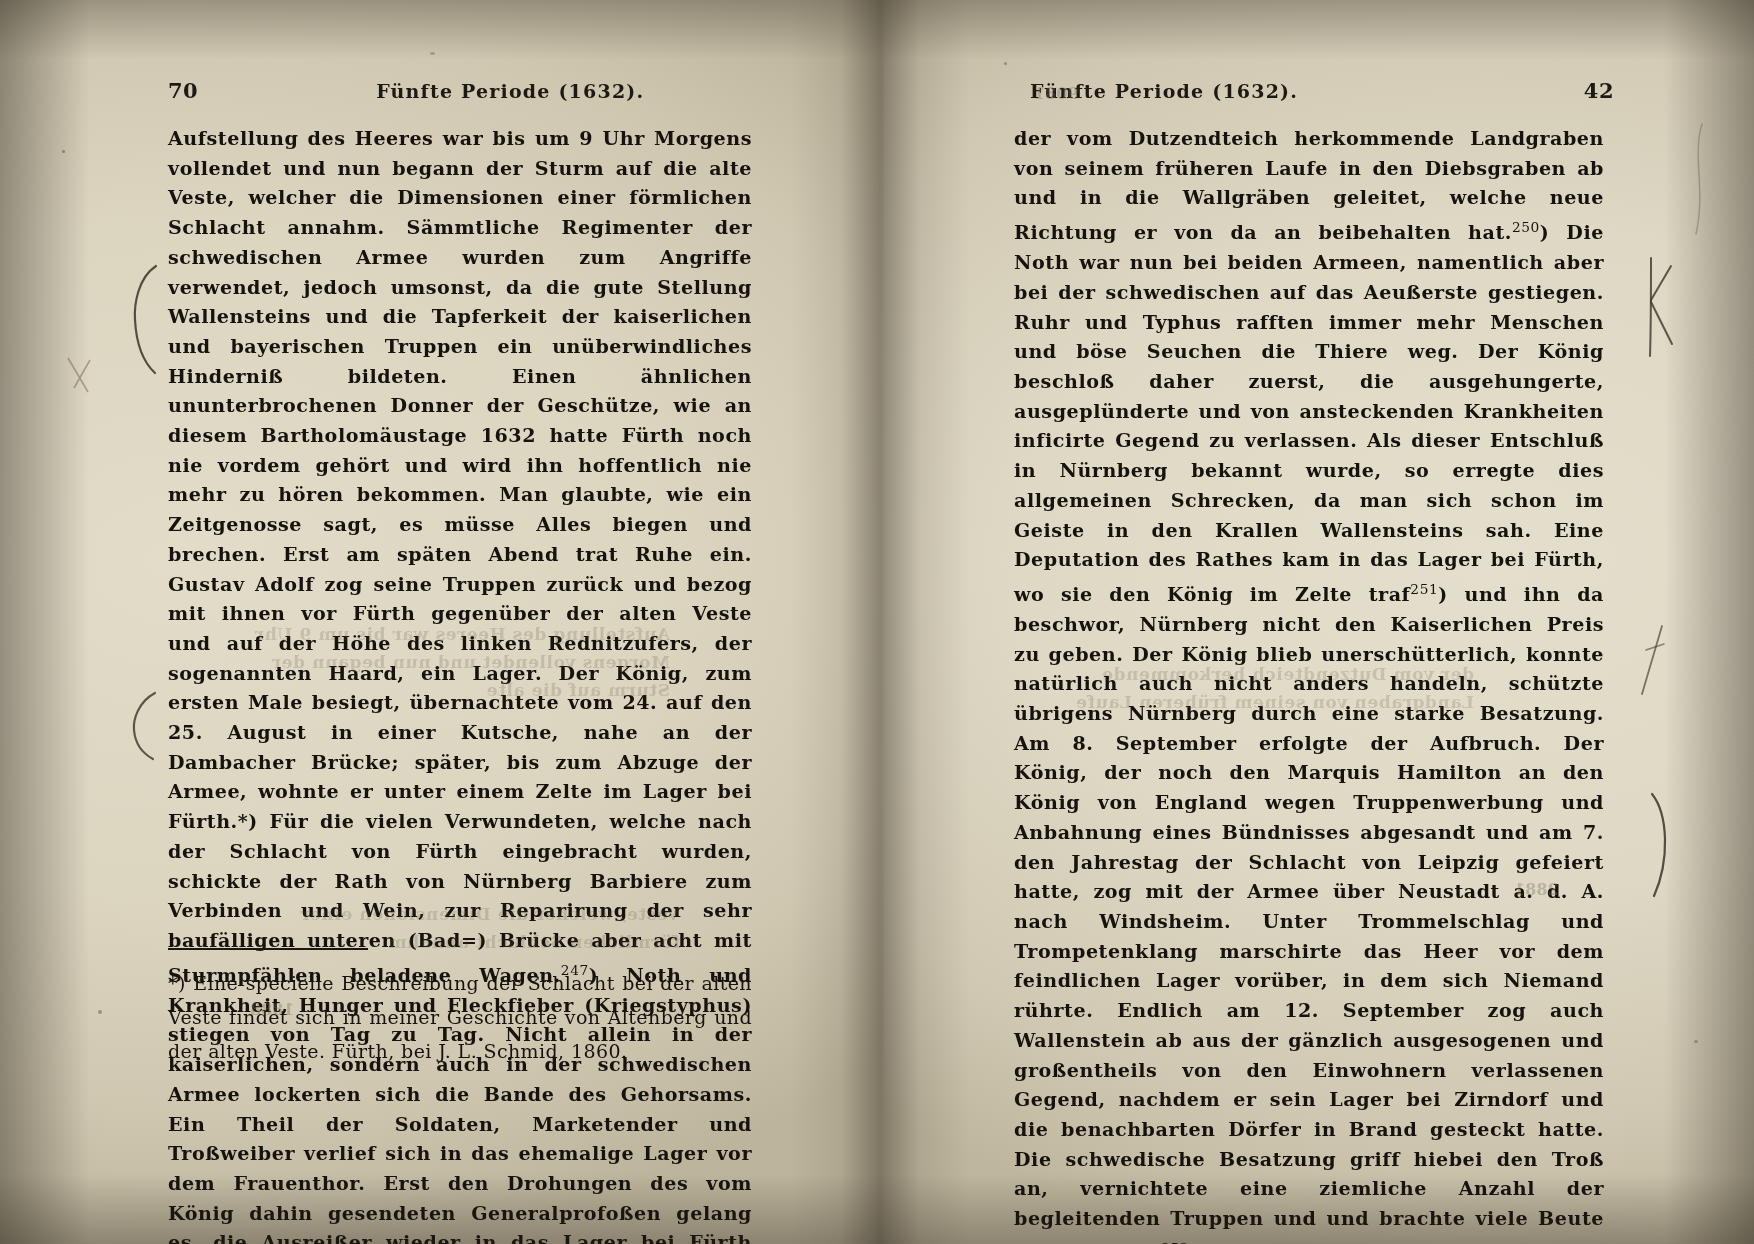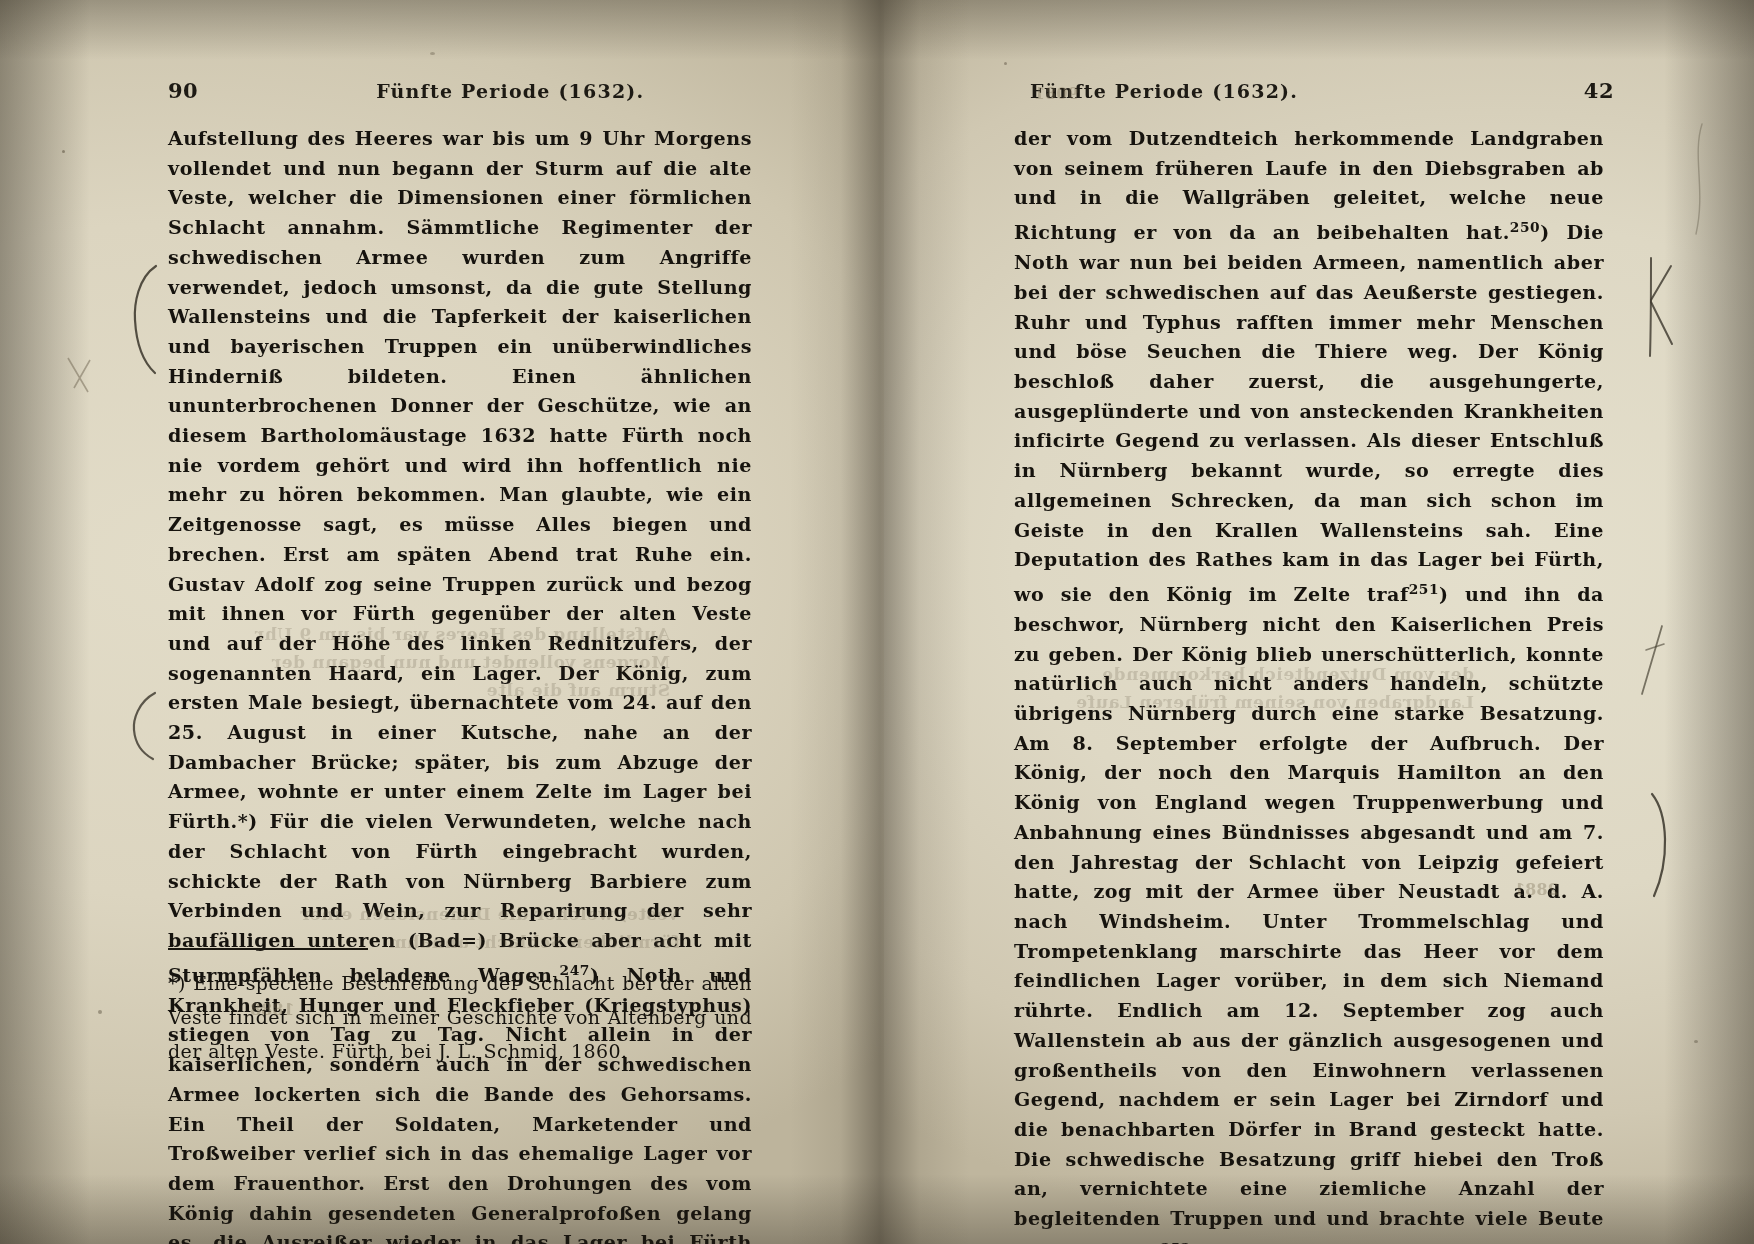--- a/index.html
+++ b/index.html
@@ -159,21 +159,21 @@
     line-height: 34px;
     text-align: justify;
     font-weight: 400;
     letter-spacing: 0.4px;
   }
   .footnote p { margin: 0; }
 
   sup.note {
     font-size: 0.72em;
     vertical-align: super;
-    font-weight: 700;
+    font-weight: 400;
   }
 
   
   .speckle {
     position: absolute;
     border-radius: 50%;
     pointer-events: none;
     z-index: 4;
   }
   .showthrough {
@@ -215,21 +215,21 @@
 
     <div class="showthrough" style="left:240px; top:620px; width:430px;">
       Aufstellung des Heeres war bis um 9 Uhr Morgens vollendet und nun begann der Sturm auf die alte
     </div>
     <div class="showthrough" style="left:250px; top:900px; width:430px;">
       Veste, welcher die Dimensionen einer förmlichen Schlacht annahm
     </div>
     <div class="page-number-ghost" style="left:250px; top:1000px;">1888</div>
 
     <div class="running-head">
-      <span class="folio">90</span>
+      <span class="folio">70</span>
       <span class="head-title">Fünfte Periode (1632).</span>
     </div>
 
     <div class="body-text">
       <p><span>Aufstellung des Heeres war bis um 9 Uhr Morgens vollendet und nun begann der Sturm auf die alte Veste, welcher die Dimensionen einer förmlichen Schlacht annahm. Sämmtliche Regimenter der schwedischen Armee wurden zum Angriffe verwendet, jedoch umsonst, da die gute Stellung Wallensteins und die Tapferkeit der kaiserlichen und bayerischen Truppen ein unüberwindliches Hinderniß bildeten. Einen ähnlichen ununterbrochenen Donner der Geschütze, wie an diesem Bartholomäustage 1632 hatte Fürth noch nie vordem gehört und wird ihn hoffentlich nie mehr zu hören bekommen. Man glaubte, wie ein Zeitgenosse sagt, es müsse Alles biegen und brechen. Erst am späten Abend trat Ruhe ein. Gustav Adolf zog seine Truppen zurück und bezog mit ihnen vor Fürth gegenüber der alten Veste und auf der Höhe des linken Rednitzufers, der sogenannten Haard, ein Lager. Der König, zum ersten Male besiegt, übernachtete vom 24. auf den 25. August in einer Kutsche, nahe an der Dambacher Brücke; später, bis zum Abzuge der Armee, wohnte er unter einem Zelte im Lager bei Fürth.*) Für die vielen Verwundeten, welche nach der Schlacht von Fürth eingebracht wurden, schickte der Rath von Nürnberg Barbiere zum Verbinden und Wein, zur Reparirung der sehr baufälligen unteren (Bad=) Brücke aber acht mit Sturmpfählen beladene Wagen.</span><sup class="note">247</sup><span>) Noth und Krankheit, Hunger und Fleckfieber (Kriegstyphus) stiegen von Tag zu Tag. Nicht allein in der kaiserlichen, sondern auch in der schwedischen Armee lockerten sich die Bande des Gehorsams. Ein Theil der Soldaten, Marketender und Troßweiber verlief sich in das ehemalige Lager vor dem Frauenthor. Erst den Drohungen des vom König dahin gesendeten Generalprofoßen gelang es, die Ausreißer wieder in das Lager bei Fürth zurückzubringen.</span></p>
     </div>
 
     <div class="footnote-rule"></div>
     <div class="footnote">
       <p><span>*)</span><span> Eine specielle Beschreibung der Schlacht bei der alten Veste findet sich in meiner Geschichte von Altenberg und der alten Veste. Fürth, bei J. L. Schmid, 1860.</span></p>

